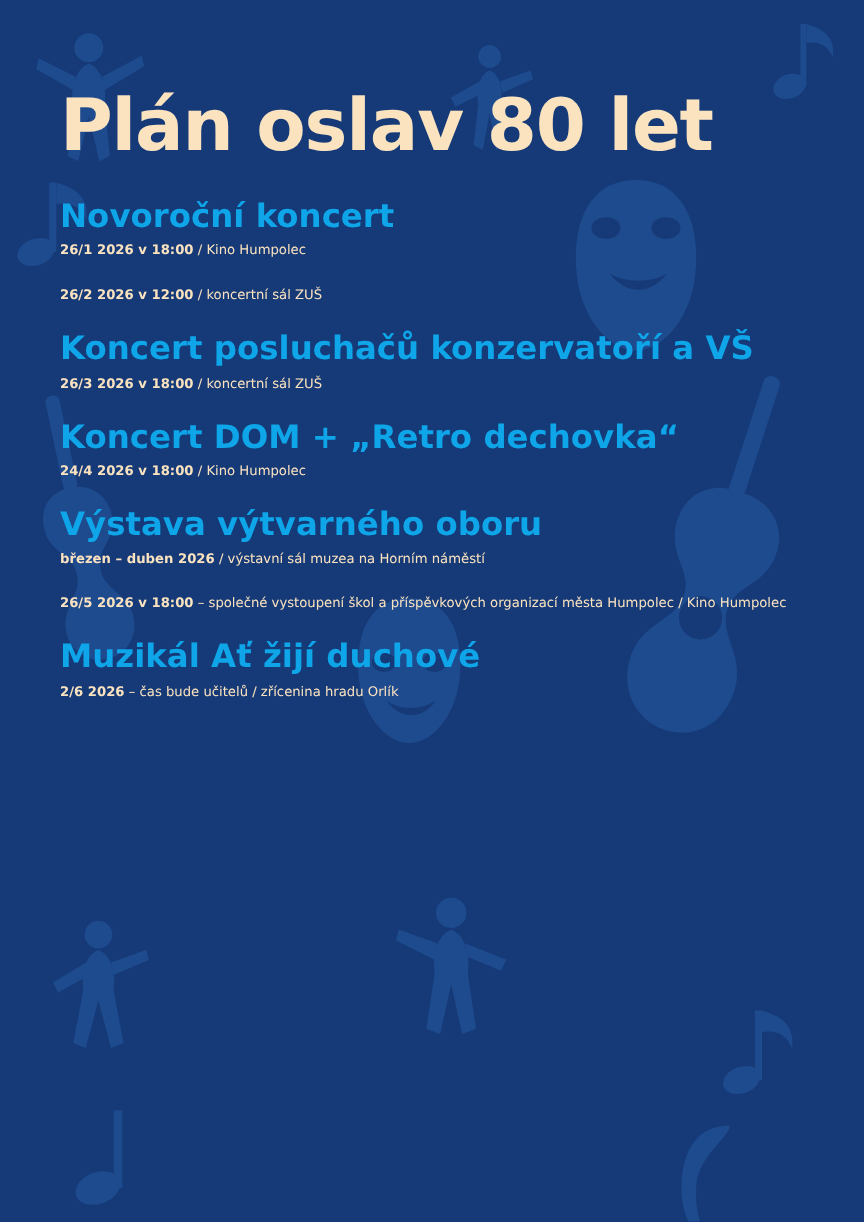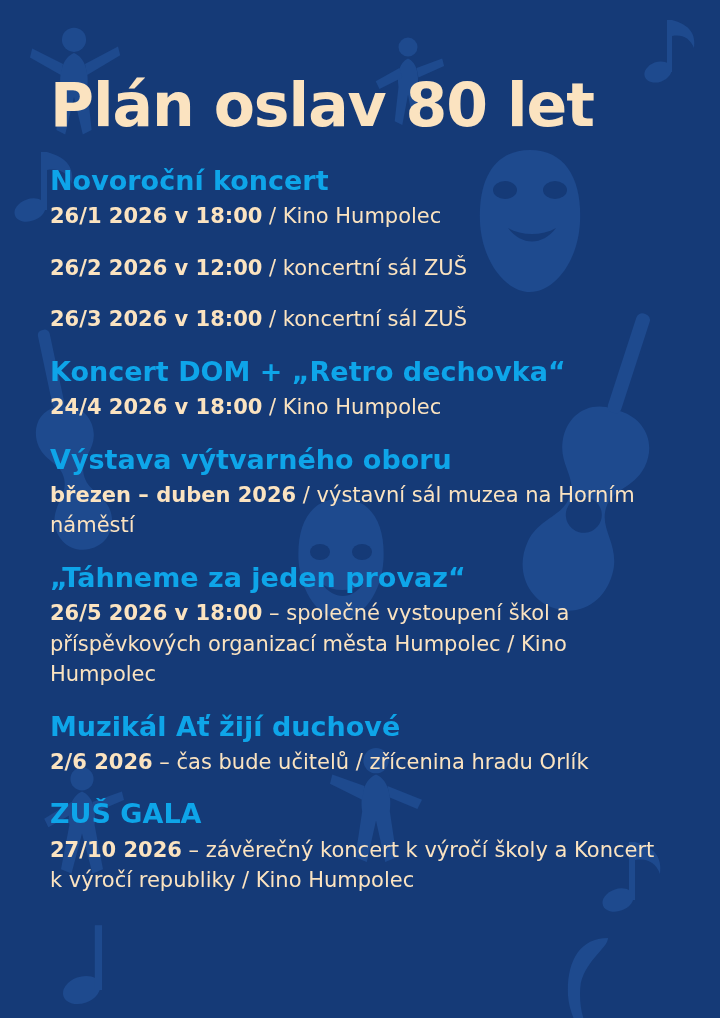--- a/index.html
+++ b/index.html
@@ -48,21 +48,21 @@
   }
   .event-title {
     color: #0ea5e9;
     font-size: 27px;
     font-weight: bold;
     line-height: 1.2;
     margin: 0 0 4px 0;
   }
   .event-detail {
     color: #fbe3c0;
-    font-size: 21px;
+    font-size: 11px;
     line-height: 1.45;
     margin: 0;
     max-width: 610px;
   }
   .event-date {
     font-weight: bold;
   }
 </style>
 </head>
 <body>
@@ -168,42 +168,38 @@
     <div class="event">
       <div class="event-title">Novoroční koncert</div>
       <div class="event-detail"><span class="event-date">26/1 2026 v 18:00</span><span> / Kino Humpolec</span></div>
     </div>
 
     <div class="event">
       <div class="event-detail"><span class="event-date">26/2 2026 v 12:00</span><span> / koncertní sál ZUŠ</span></div>
     </div>
 
     <div class="event">
+      <div class="event-title">Koncert posluchačů konzervatoří a VŠ</div>
       <div class="event-detail"><span class="event-date">26/3 2026 v 18:00</span><span> / koncertní sál ZUŠ</span></div>
     </div>
 
     <div class="event">
       <div class="event-title">Koncert DOM + „Retro dechovka“</div>
       <div class="event-detail"><span class="event-date">24/4 2026 v 18:00</span><span> / Kino Humpolec</span></div>
     </div>
 
     <div class="event">
       <div class="event-title">Výstava výtvarného oboru</div>
       <div class="event-detail"><span class="event-date">březen – duben 2026</span><span> / výstavní sál muzea na Horním náměstí</span></div>
     </div>
 
     <div class="event">
-      <div class="event-title">„Táhneme za jeden provaz“</div>
       <div class="event-detail"><span class="event-date">26/5 2026 v 18:00</span><span> – společné vystoupení škol a příspěvkových organizací města Humpolec / Kino Humpolec</span></div>
     </div>
 
     <div class="event">
       <div class="event-title">Muzikál Ať žijí duchové</div>
       <div class="event-detail"><span class="event-date">2/6 2026</span><span> – čas bude učitelů / zřícenina hradu Orlík</span></div>
     </div>
 
-    <div class="event">
-      <div class="event-title">ZUŠ GALA</div>
-      <div class="event-detail"><span class="event-date">27/10 2026</span><span> – závěrečný koncert k výročí školy a Koncert k výročí republiky / Kino Humpolec</span></div>
-    </div>
 
   </div>
 </div>
 
 </body></html>

